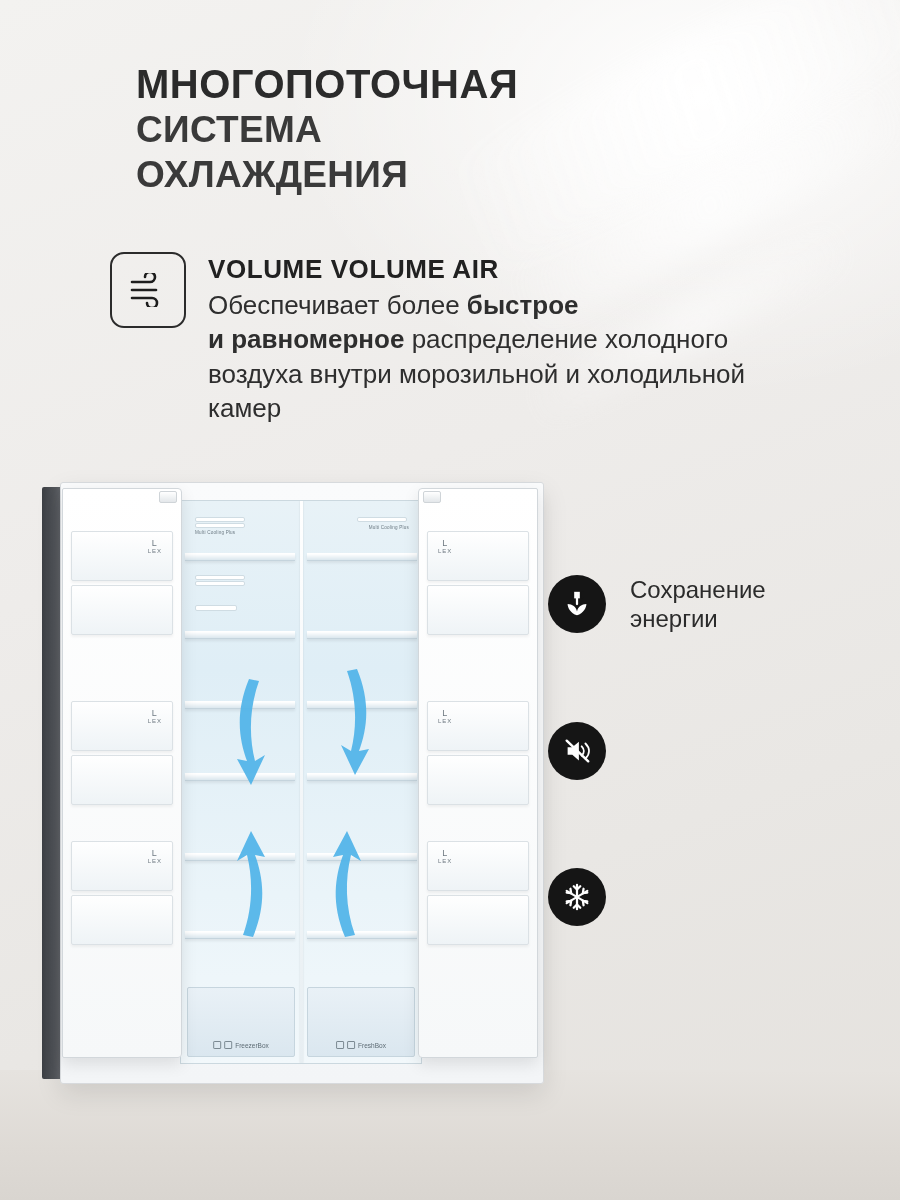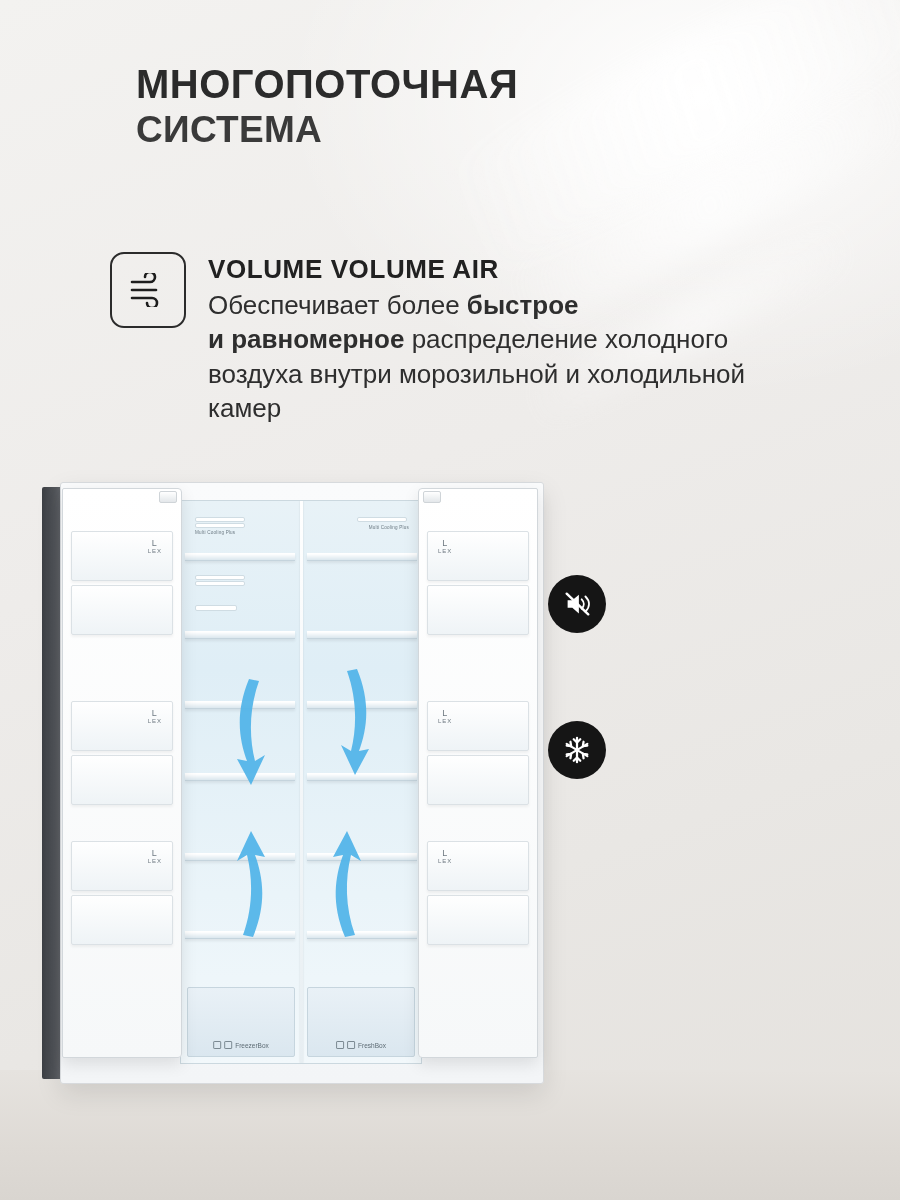--- a/index.html
+++ b/index.html
@@ -278,20 +278,21 @@
 <div class="page">
 
   <div class="streak s1"></div>
   <div class="streak s2"></div>
   <div class="streak s3"></div>
   <div class="floor"></div>
 
   <div class="headline">
     <div class="l1">МНОГОПОТОЧНАЯ</div>
     <div class="l2">СИСТЕМА</div>
+    <div class="l3">ОХЛАЖДЕНИЯ</div>
   </div>
 
   <div class="feature">
     <div class="feature-icon-box">
       <svg width="40" height="34" viewBox="0 0 40 34" fill="none" aria-hidden="true">
         <path d="M4 9 H22 a5 5 0 1 0 -5 -5" stroke="#1d1d1d" stroke-width="2.6" stroke-linecap="round" fill="none"></path>
         <path d="M4 17 H28" stroke="#1d1d1d" stroke-width="2.6" stroke-linecap="round"></path>
         <path d="M4 25 H24 a5 5 0 1 1 -5 5" stroke="#1d1d1d" stroke-width="2.6" stroke-linecap="round" fill="none"></path>
       </svg>
     </div>
@@ -409,20 +410,32 @@
             <span>LEX</span>
           </div>
         </div>
         <div class="door-bin" style="top:406px;"></div>
       </div>
     </div>
   </div>
 
   <div class="benefits">
 
+    <div class="benefit">
+      <div class="benefit-icon">
+        <svg width="30" height="30" viewBox="0 0 32 32" aria-hidden="true">
+          <path d="M13 3 h6 v7 h-6 z" fill="#fff"></path>
+          <path d="M10.5 3 v6 M21.5 3 v6" stroke="#151515" stroke-width="2" stroke-linecap="round"></path>
+          <path d="M16 10 v6" stroke="#fff" stroke-width="2.4" stroke-linecap="round"></path>
+          <path d="M16 28 C 9 26, 6 20, 6 16 C 11 16, 15 19, 16 24 C 17 19, 21 16, 26 16 C 26 20, 23 26, 16 28 Z" fill="#fff"></path>
+        </svg>
+      </div>
+      <div class="benefit-label">Сохранение
+энергии</div>
+    </div>
 
     <div class="benefit">
       <div class="benefit-icon">
         <svg width="30" height="30" viewBox="0 0 32 32" aria-hidden="true">
           <path d="M6 12 h5 l7 -6 v20 l-7 -6 H6 z" fill="#fff"></path>
           <path d="M21 11 c3 3 3 7 0 10" stroke="#fff" stroke-width="2" fill="none" stroke-linecap="round"></path>
           <path d="M25 8 c5 5 5 11 0 16" stroke="#fff" stroke-width="2" fill="none" stroke-linecap="round"></path>
           <path d="M5 5 L28 27" stroke="#fff" stroke-width="2.6" stroke-linecap="round"></path>
         </svg>
       </div>

